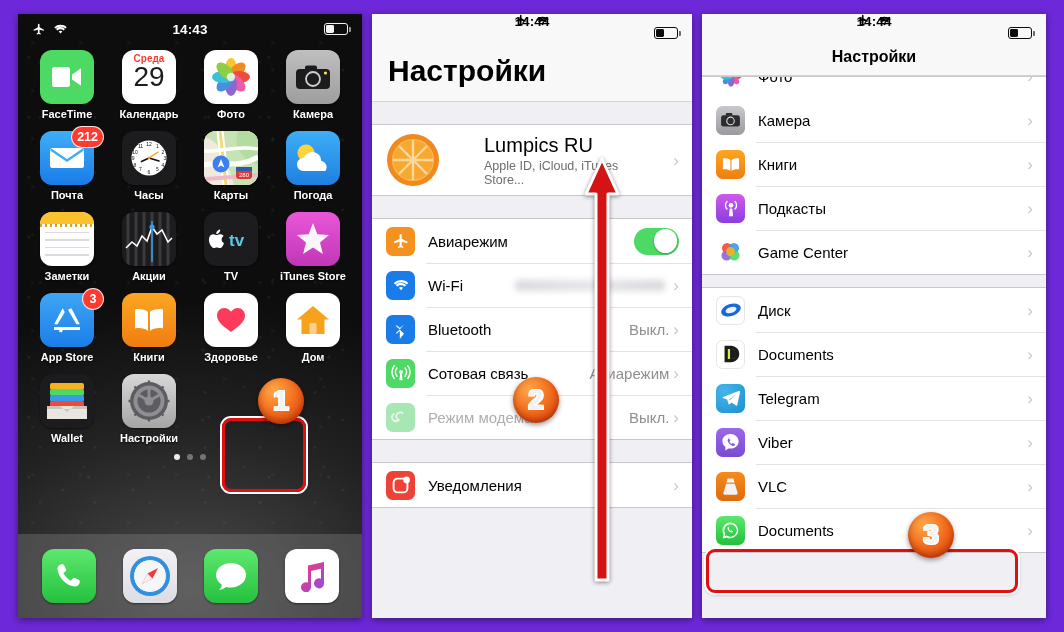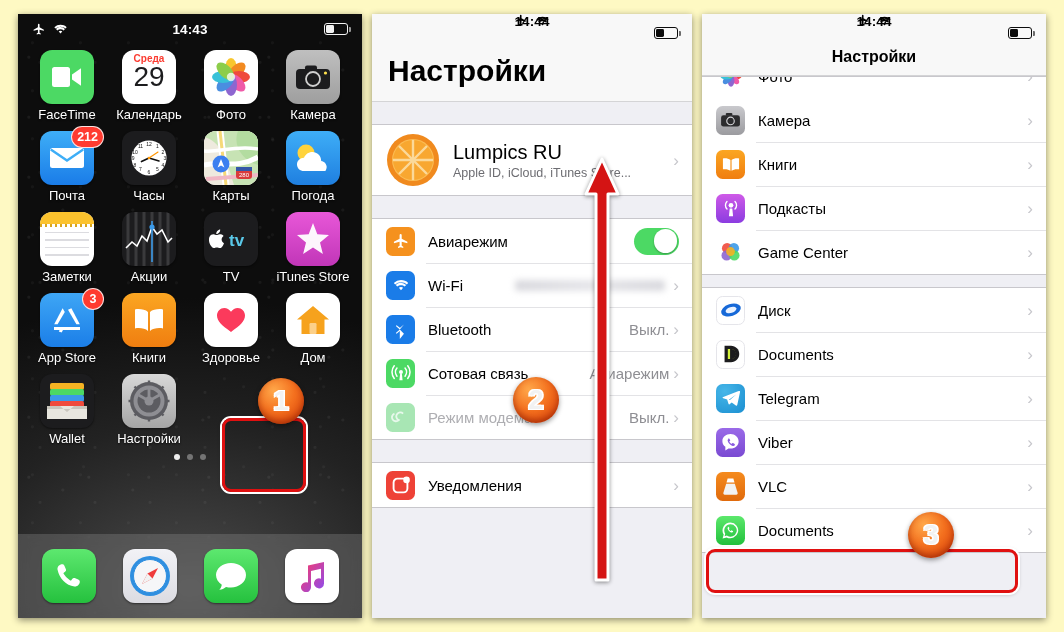--- a/index.html
+++ b/index.html
@@ -1,21 +1,21 @@
 <!DOCTYPE html>
 <html><head>
 <meta charset="utf-8">
 <style>
   * { box-sizing: border-box; margin:0; padding:0; }
   html,body{
     width:1064px; height:632px; overflow:hidden;
     background:#ffffff;
     font-family:"Liberation Sans","DejaVu Sans",sans-serif;
   }
-  .stage{ position:relative; width:1064px; height:632px; background:#fef9c3; }
+  .stage{ position:relative; width:1064px; height:632px; background:#6d28d9; }
 
   
   .panel{ position:absolute; top:14px; height:604px; overflow:hidden;
           box-shadow:0 2px 7px rgba(0,0,0,.45); background:#fff; }
   #panel-home{ left:18px; width:344px; }
   #panel-settings{ left:372px; width:320px; }
   #panel-apps{ left:702px; width:344px; }
 
   
   .statusbar{ position:relative; height:30px; display:flex; align-items:center;
@@ -47,22 +47,22 @@
        radial-gradient(circle at 40% 88%, rgba(255,255,255,.05) 0 1px, transparent 2px),
        radial-gradient(circle at 82% 66%, rgba(255,255,255,.04) 0 1px, transparent 2px),
        radial-gradient(circle at 30% 60%, rgba(255,255,255,.04) 0 1px, transparent 2px);
      background-size:60px 60px,70px 70px,55px 55px,80px 80px,48px 48px;
      pointer-events:none; }
   .grid{ position:relative; padding:6px 8px 0; display:grid;
          grid-template-columns:repeat(4,1fr); row-gap:10px; }
   .app{ display:flex; flex-direction:column; align-items:center; position:relative; }
   .ic{ width:54px; height:54px; border-radius:12px; position:relative;
        overflow:hidden; box-shadow:0 1px 2px rgba(0,0,0,.5); }
-  .app .lbl{ margin-top:4px; color:#fff; font-size:13px; line-height:13px;
-             text-shadow:0 1px 2px rgba(0,0,0,.8); white-space:nowrap; }
+  .app .lbl{ margin-top:4px; color:#fff; font-size:11px; line-height:13px;
+             text-shadow:0 1px 2px rgba(0,0,0,.8); white-space:nowrap;font-weight:bold; }
   .badge{ position:absolute; top:-5px; right:4px; min-width:22px; height:22px;
           padding:0 5px; border-radius:11px; background:#ff3b30; color:#fff;
           font-size:12.5px; font-weight:600; display:flex; align-items:center;
           justify-content:center; border:1.5px solid rgba(255,255,255,.85); z-index:4;}
 
   .dots{ position:relative; display:flex; gap:7px; justify-content:center; margin-top:9px; }
   .dots span{ width:6px; height:6px; border-radius:50%; background:rgba(255,255,255,.35); }
   .dots span.on{ background:rgba(255,255,255,.92); }
 
   .dock{ position:absolute; left:0; right:0; bottom:0; height:84px;
@@ -90,21 +90,21 @@
   .row .rv.blur{ color:transparent; background:linear-gradient(90deg,#d9d9de,#e6e6ea,#d9d9de);
                  filter:blur(3px); height:11px; width:150px; border-radius:3px; margin-right:8px;}
   .chev{ margin-left:auto; padding-right:13px; color:#c7c7cc; font-size:17px; line-height:1;
          font-weight:300; }
   .toggle{ margin-left:auto; margin-right:13px; width:45px; height:27px; border-radius:14px;
            background:#4cd964; position:relative; flex:0 0 45px; }
   .toggle i{ position:absolute; top:1.6px; right:1.6px; width:23.5px; height:23.5px;
              border-radius:50%; background:#fff; box-shadow:0 1px 2px rgba(0,0,0,.3); }
 
   
-  .acct{ display:flex; align-items:center; height:70px; padding-left:14px; background:#fff; }
+  .acct{ display:flex; align-items:center; height:70px; padding-left:14px; background:#fff;gap:31px; }
   .acct .av{ width:54px; height:54px; border-radius:50%; margin-right:13px; flex:0 0 54px;
              position:relative; overflow:hidden; }
   .acct .nm{ font-size:20px; color:#000; line-height:24px; }
   .acct .sb{ font-size:12.5px; color:#6d6d72; margin-top:2px; }
 
   
   .clip-top{ height:21px; overflow:hidden; position:relative; }
   .clip-top .row{ margin-top:-23px; }
 
   

